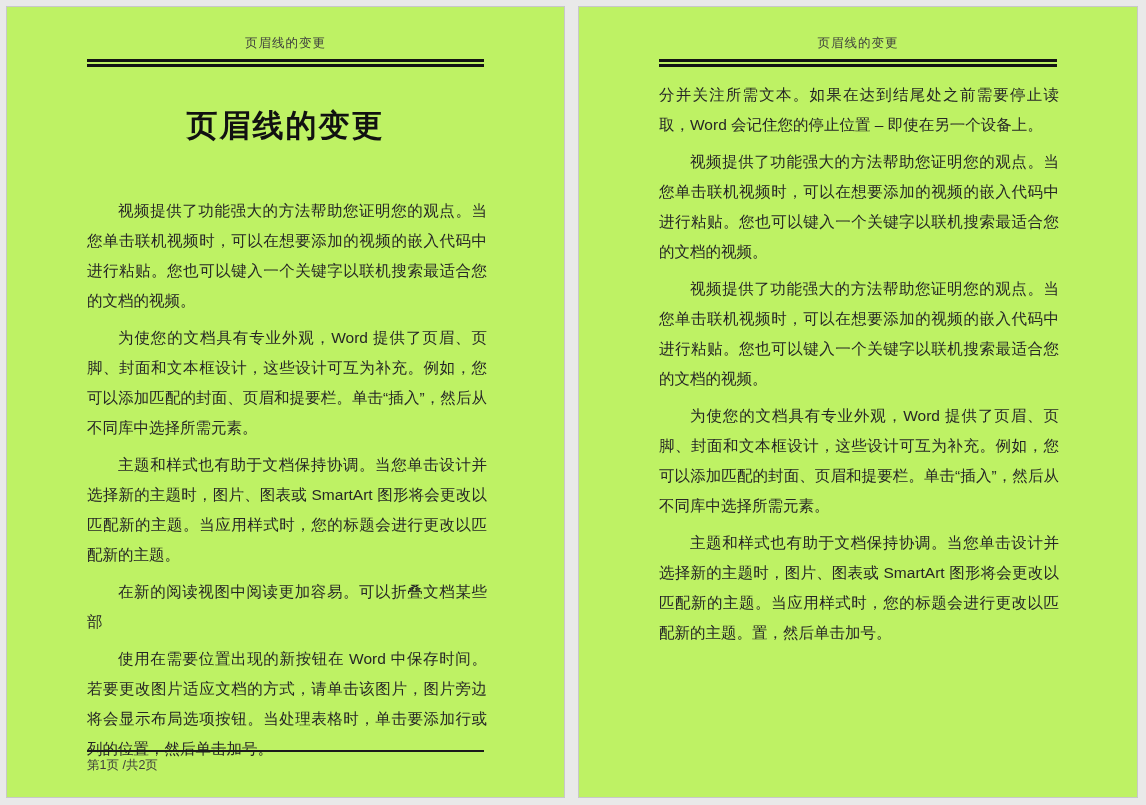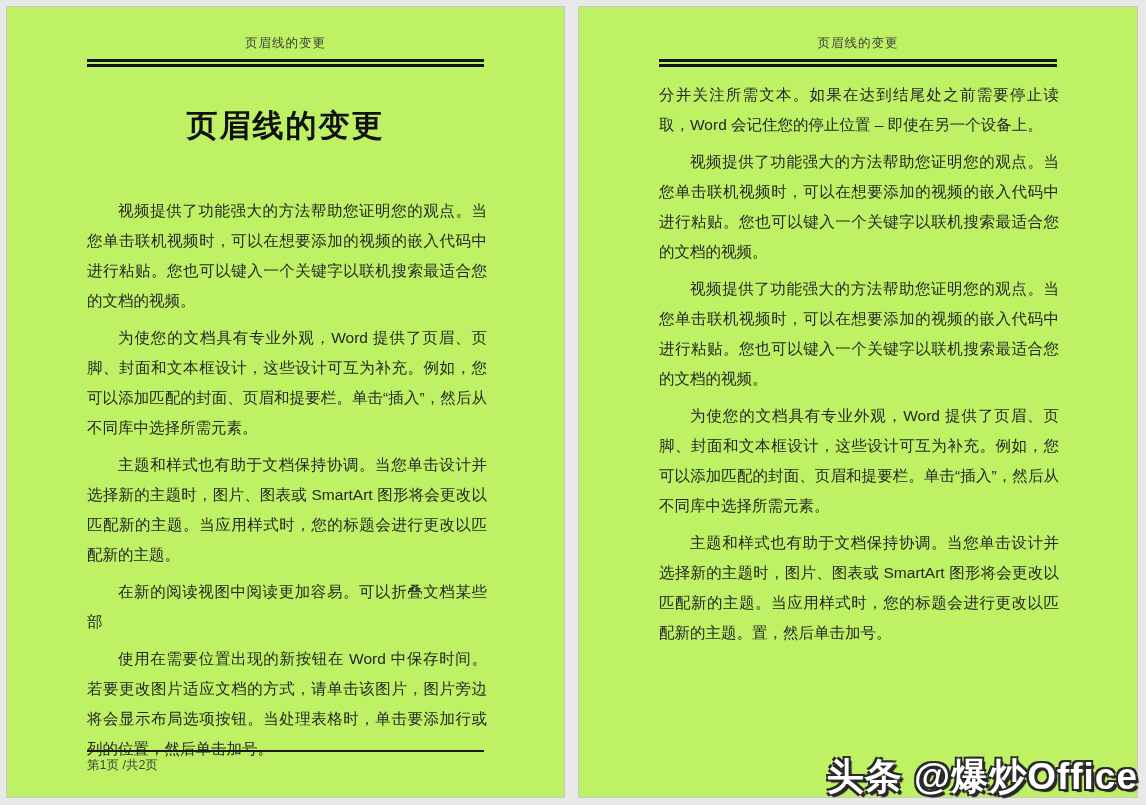--- a/index.html
+++ b/index.html
@@ -132,15 +132,14 @@
     <div class="page-content content-pg2">
       <p class="no-indent">分并关注所需文本。如果在达到结尾处之前需要停止读取，Word 会记住您的停止位置 – 即使在另一个设备上。</p>
       <p>视频提供了功能强大的方法帮助您证明您的观点。当您单击联机视频时，可以在想要添加的视频的嵌入代码中进行粘贴。您也可以键入一个关键字以联机搜索最适合您的文档的视频。</p>
       <p>视频提供了功能强大的方法帮助您证明您的观点。当您单击联机视频时，可以在想要添加的视频的嵌入代码中进行粘贴。您也可以键入一个关键字以联机搜索最适合您的文档的视频。</p>
       <p>为使您的文档具有专业外观，Word 提供了页眉、页脚、封面和文本框设计，这些设计可互为补充。例如，您可以添加匹配的封面、页眉和提要栏。单击“插入”，然后从不同库中选择所需元素。</p>
       <p>主题和样式也有助于文档保持协调。当您单击设计并选择新的主题时，图片、图表或 SmartArt 图形将会更改以匹配新的主题。当应用样式时，您的标题会进行更改以匹配新的主题。置，然后单击加号。</p>
     </div>
 
   </div>
 
-  <div class="watermark">头条 @爆炒Office</div>
 
 </div>
 
 </body></html>

